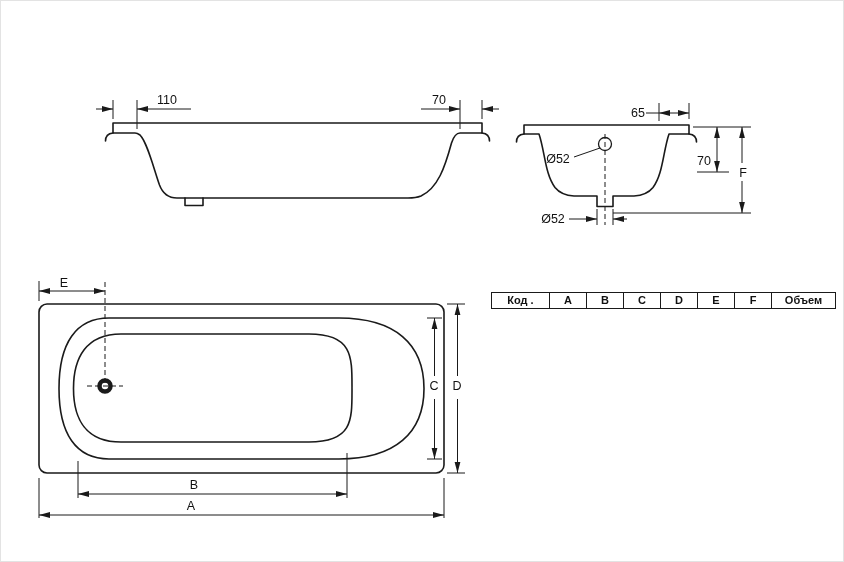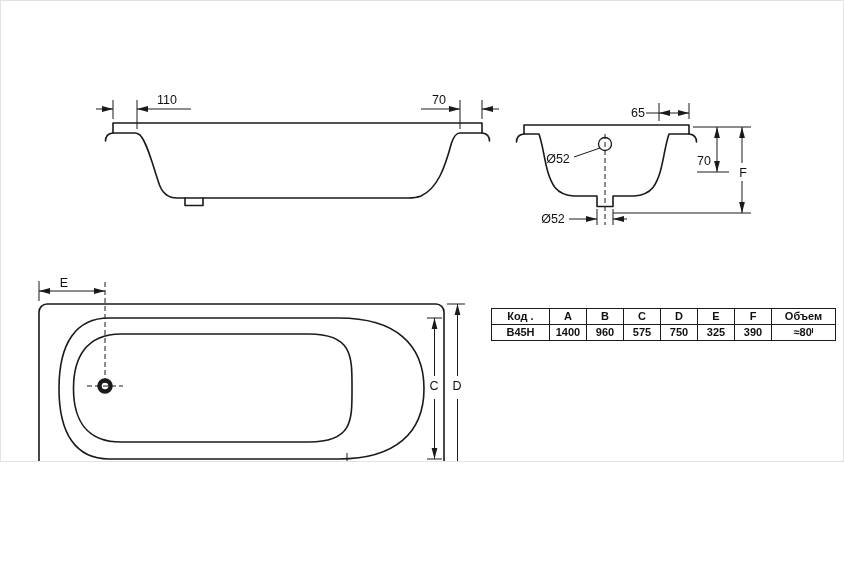--- a/index.html
+++ b/index.html
@@ -1,26 +1,26 @@
 <!DOCTYPE html>
 <html><head>
 <meta charset="utf-8">
 <style>
   html,body { margin:0; padding:0; background:#fff; }
   .canvas {
-    position:relative; width:844px; height:462px; background:#ffffff;
+    position:relative; width:844px; height:562px; background:#ffffff;
     font-family:"Liberation Sans", sans-serif; overflow:hidden;
     border:1px solid #e3e3e3; box-sizing:border-box;
   }
   svg.sheet { position:absolute; left:0; top:0; }
   .outline { fill:none; stroke:#1a1a1a; stroke-width:1.6; stroke-linejoin:round; stroke-linecap:round; }
   .dim     { fill:none; stroke:#1a1a1a; stroke-width:1; }
   .dash    { fill:none; stroke:#1a1a1a; stroke-width:1; stroke-dasharray:5 3; }
   .lbl     { font-family:"Liberation Sans", sans-serif; font-size:12.5px; fill:#111; }
-  .spec-table { position:absolute; left:490px; top:291px;margin-top:16px; }
+  .spec-table { position:absolute; left:490px; top:291px; }
   .spec-table table {
     border-collapse:collapse; table-layout:fixed; width:344px;
     font-family:"Liberation Sans", sans-serif; font-size:11px; font-weight:700; color:#111;
   }
   .spec-table th, .spec-table td {
     border:1px solid #1a1a1a; height:15px; padding:0 2px;
     text-align:center; vertical-align:middle; line-height:1.1;
     overflow:hidden; white-space:nowrap;
   }
 </style>
@@ -146,27 +146,17 @@
           <th>A</th>
           <th>B</th>
           <th>C</th>
           <th>D</th>
           <th>E</th>
           <th>F</th>
           <th>Объем</th>
         </tr>
       </thead>
       <tbody>
-        <tr>
-          <td>B45H</td>
-          <td>1400</td>
-          <td>960</td>
-          <td>575</td>
-          <td>750</td>
-          <td>325</td>
-          <td>390</td>
-          <td>≈80ˡ</td>
-        </tr>
       </tbody>
     </table>
   </div>
 
 </div>
 
 </body></html>

